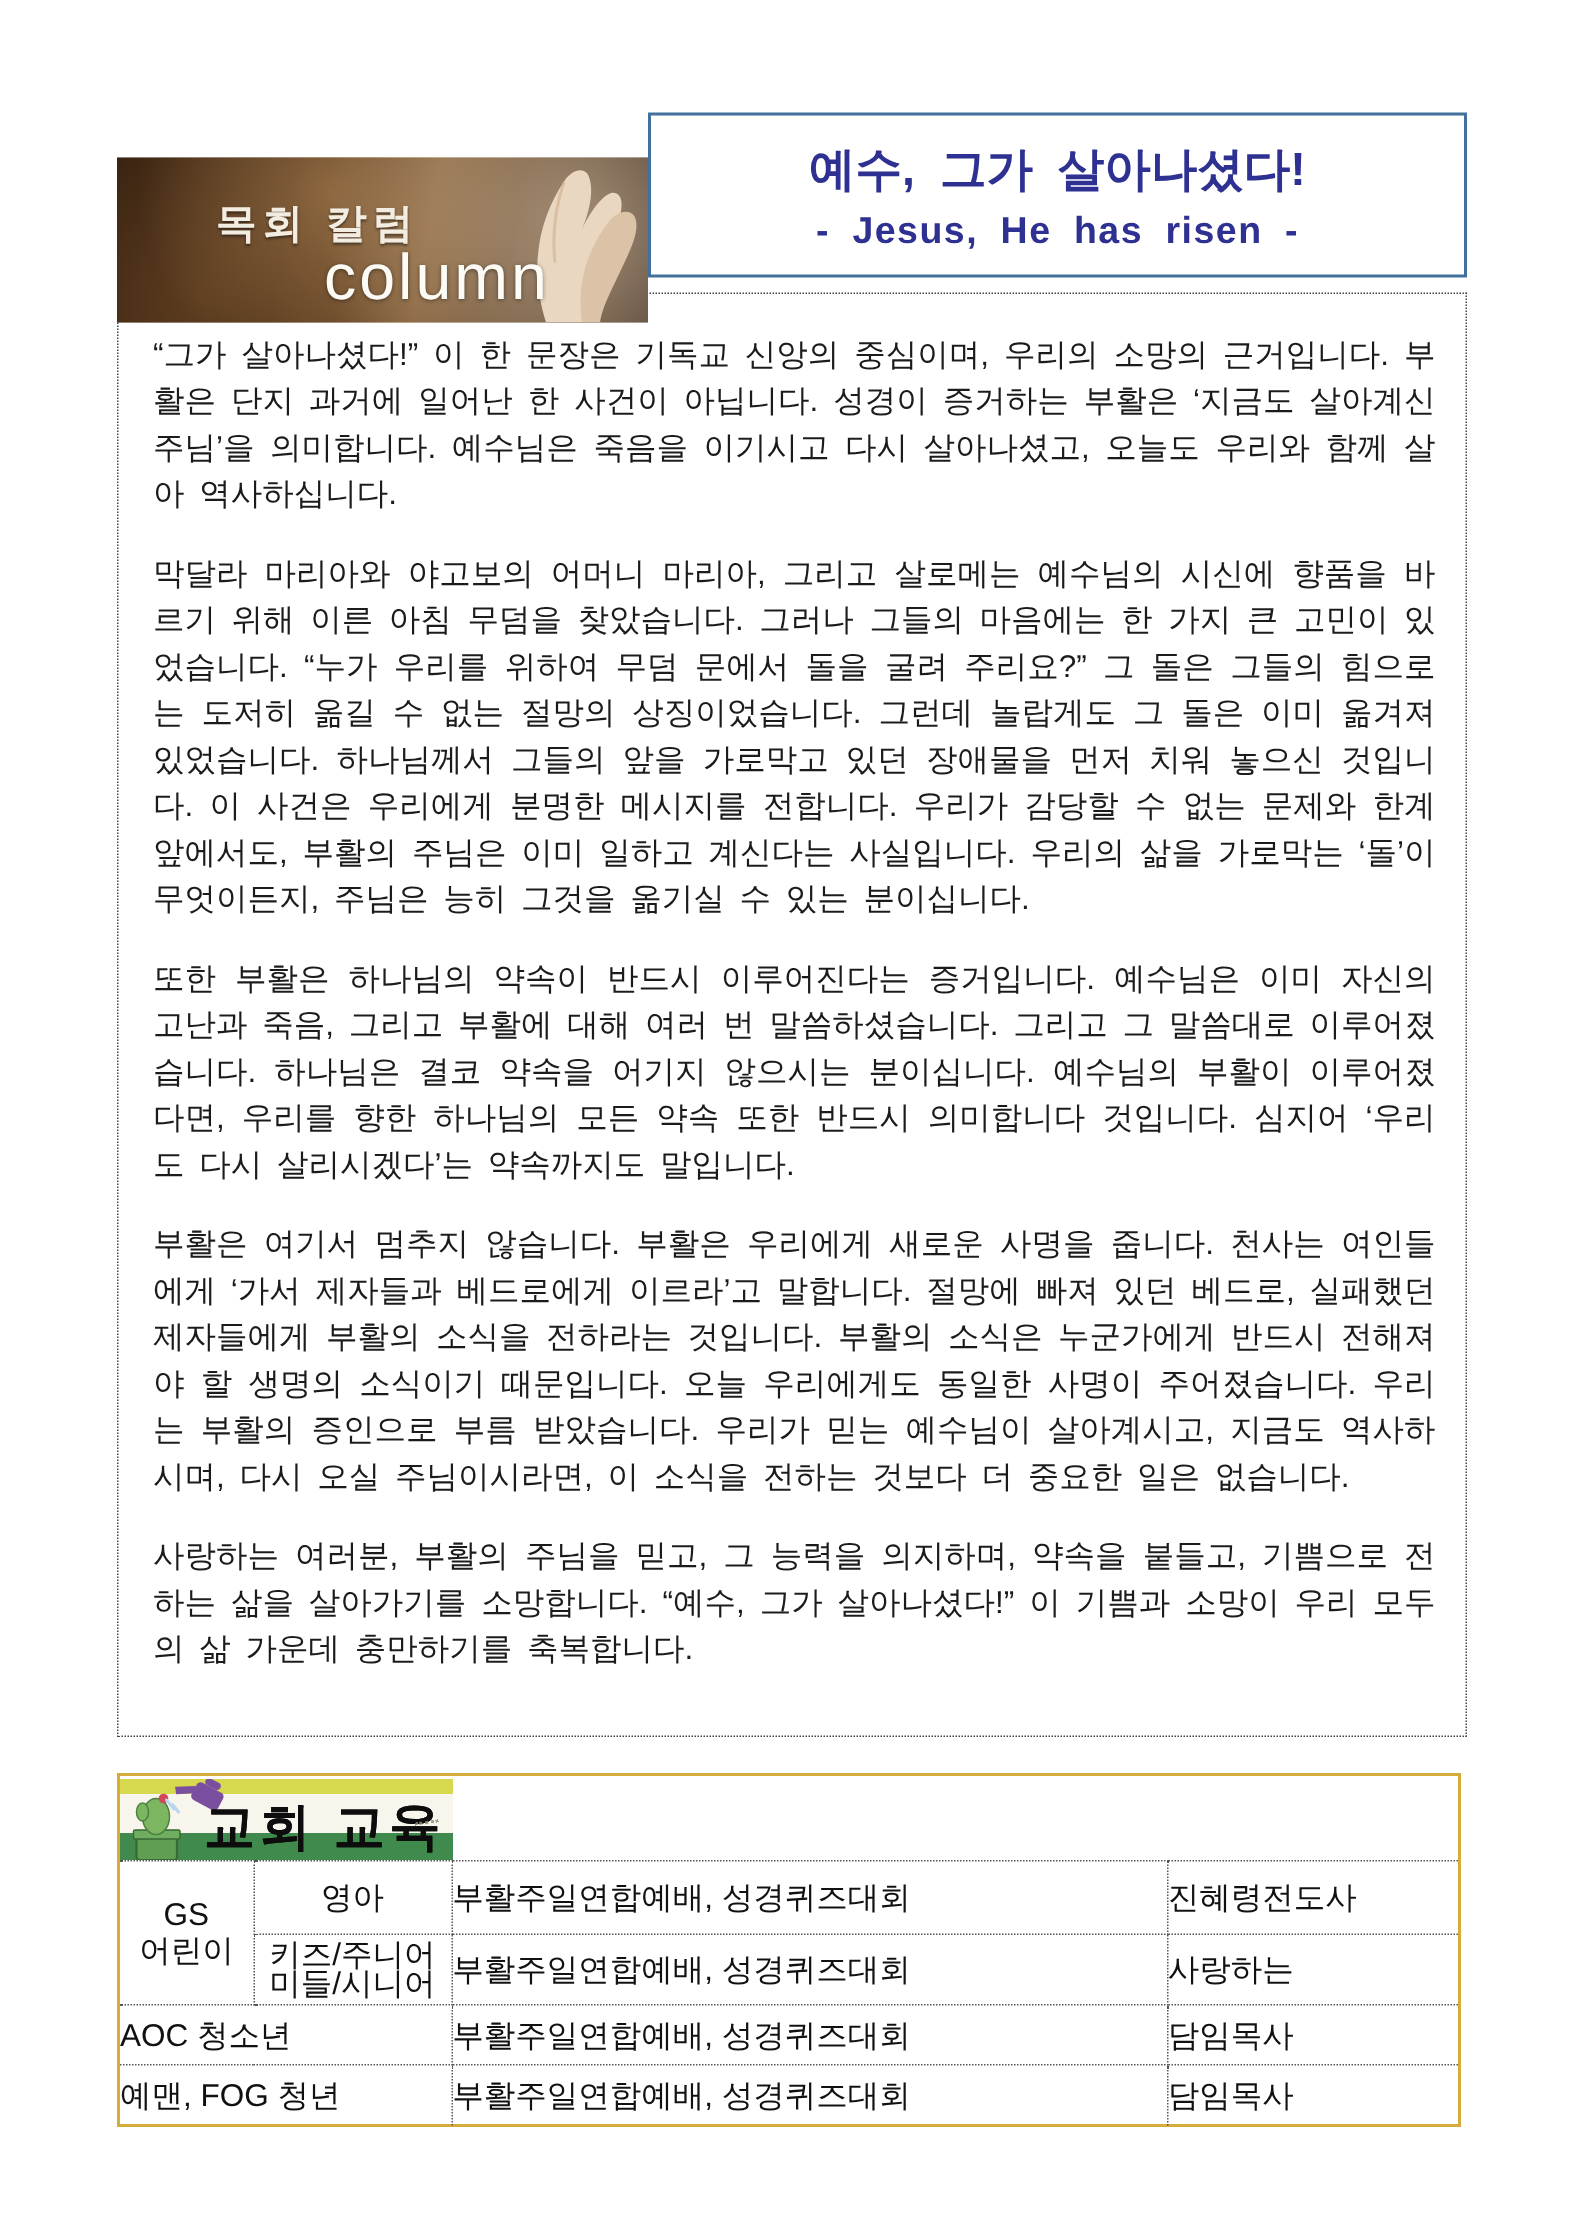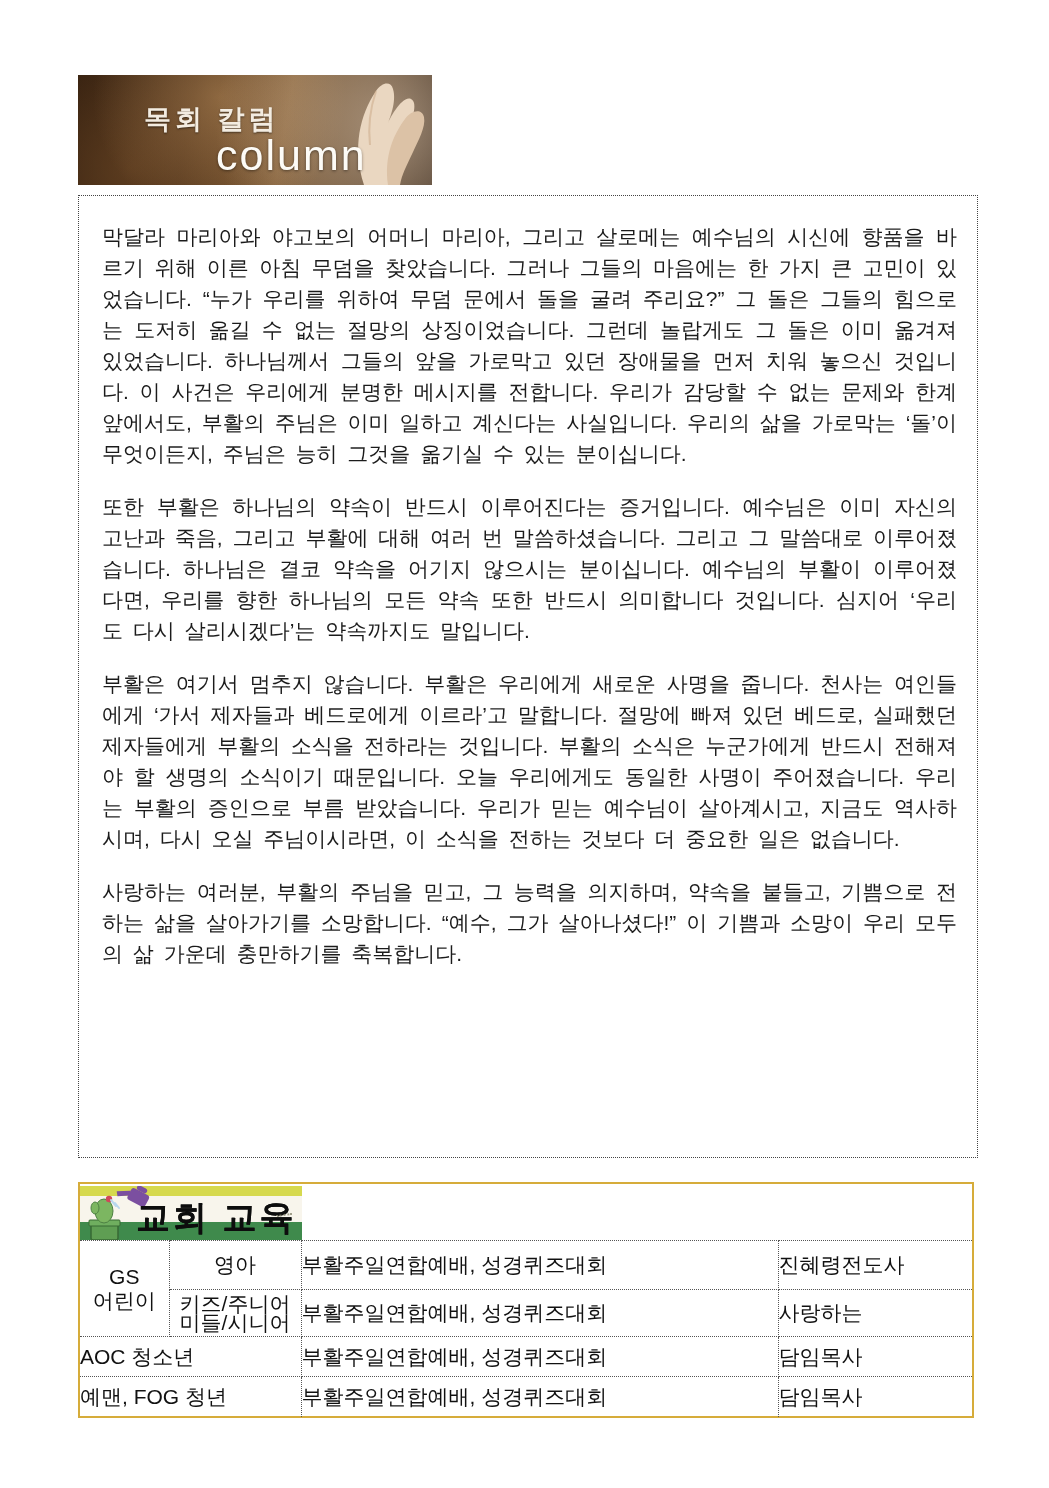--- a/index.html
+++ b/index.html
@@ -16,20 +16,21 @@
 
   
   .header-row { display:flex; width:900px; height:110px; }
   .banner {
     position:relative; width:354px; height:110px; overflow:hidden;
     background:
       radial-gradient(circle at 88% 45%, rgba(238,218,196,0.55), rgba(238,218,196,0) 55%),
       radial-gradient(circle at 40% 20%, rgba(186,142,92,0.55), rgba(186,142,92,0) 55%),
       radial-gradient(circle at 15% 85%, rgba(120,80,42,0.6), rgba(120,80,42,0) 60%),
       linear-gradient(100deg, #241409 0%, #3c2513 32%, #7a5731 58%, #2f1d0e 100%);
+    margin-top: 30px;
   }
   .hands { position:absolute; right:-8px; top:0; height:110px; width:150px; }
   .banner-ko {
     position:absolute; left:66px; top:26px;
     color:#f3ece1; font-size:27px; letter-spacing:4px; font-weight:600;
     text-shadow:0 1px 2px rgba(0,0,0,.5);
   }
   .banner-en {
     position:absolute; left:138px; top:56px;
     color:#fdfbf6; font-size:43px; font-weight:500; letter-spacing:2px;
@@ -105,23 +106,28 @@
     <div class="header-row">
       <div class="banner">
         <svg class="hands" viewBox="0 0 150 110" aria-hidden="true">
           <path d="M74 110 C62 72 70 40 86 16 C92 7 101 6 103 14 C107 27 99 45 98 48 C99 45 112 20 121 24 C129 28 121 48 116 59 C110 72 102 84 98 110 Z" fill="#ead7c1"></path>
           <path d="M98 110 C94 82 103 60 115 44 C121 35 132 33 134 42 C136 52 128 66 123 77 C116 92 112 99 110 110 Z" fill="#dcc2a6"></path>
           <path d="M86 16 C80 34 78 52 80 70" stroke="#caa886" stroke-width="2" fill="none" opacity=".5"></path>
         </svg>
         <span class="banner-ko">목회 칼럼</span>
         <span class="banner-en">column</span>
       </div>
+      <div class="title-box">
+        <div class="title">예수, 그가 살아나셨다!</div>
+        <div class="subtitle">- Jesus, He has risen -</div>
+      </div>
     </div>
 
     <div class="column-body">
+      <p>“그가 살아나셨다!” 이 한 문장은 기독교 신앙의 중심이며, 우리의 소망의 근거입니다. 부활은 단지 과거에 일어난 한 사건이 아닙니다. 성경이 증거하는 부활은 ‘지금도 살아계신 주님’을 의미합니다. 예수님은 죽음을 이기시고 다시 살아나셨고, 오늘도 우리와 함께 살아 역사하십니다.</p>
       <p>막달라 마리아와 야고보의 어머니 마리아, 그리고 살로메는 예수님의 시신에 향품을 바르기 위해 이른 아침 무덤을 찾았습니다. 그러나 그들의 마음에는 한 가지 큰 고민이 있었습니다. “누가 우리를 위하여 무덤 문에서 돌을 굴려 주리요?” 그 돌은 그들의 힘으로는 도저히 옮길 수 없는 절망의 상징이었습니다. 그런데 놀랍게도 그 돌은 이미 옮겨져 있었습니다. 하나님께서 그들의 앞을 가로막고 있던 장애물을 먼저 치워 놓으신 것입니다. 이 사건은 우리에게 분명한 메시지를 전합니다. 우리가 감당할 수 없는 문제와 한계 앞에서도, 부활의 주님은 이미 일하고 계신다는 사실입니다. 우리의 삶을 가로막는 ‘돌’이 무엇이든지, 주님은 능히 그것을 옮기실 수 있는 분이십니다.</p>
       <p>또한 부활은 하나님의 약속이 반드시 이루어진다는 증거입니다. 예수님은 이미 자신의 고난과 죽음, 그리고 부활에 대해 여러 번 말씀하셨습니다. 그리고 그 말씀대로 이루어졌습니다. 하나님은 결코 약속을 어기지 않으시는 분이십니다. 예수님의 부활이 이루어졌다면, 우리를 향한 하나님의 모든 약속 또한 반드시 의미합니다 것입니다. 심지어 ‘우리도 다시 살리시겠다’는 약속까지도 말입니다.</p>
       <p>부활은 여기서 멈추지 않습니다. 부활은 우리에게 새로운 사명을 줍니다. 천사는 여인들에게 ‘가서 제자들과 베드로에게 이르라’고 말합니다. 절망에 빠져 있던 베드로, 실패했던 제자들에게 부활의 소식을 전하라는 것입니다. 부활의 소식은 누군가에게 반드시 전해져야 할 생명의 소식이기 때문입니다. 오늘 우리에게도 동일한 사명이 주어졌습니다. 우리는 부활의 증인으로 부름 받았습니다. 우리가 믿는 예수님이 살아계시고, 지금도 역사하시며, 다시 오실 주님이시라면, 이 소식을 전하는 것보다 더 중요한 일은 없습니다.</p>
       <p>사랑하는 여러분, 부활의 주님을 믿고, 그 능력을 의지하며, 약속을 붙들고, 기쁨으로 전하는 삶을 살아가기를 소망합니다. “예수, 그가 살아나셨다!” 이 기쁨과 소망이 우리 모두의 삶 가운데 충만하기를 축복합니다.</p>
     </div>
 
     <div class="edu-section">
       <div class="edu-header">
         <div class="edu-art">
           <div class="edu-band-top"></div>

